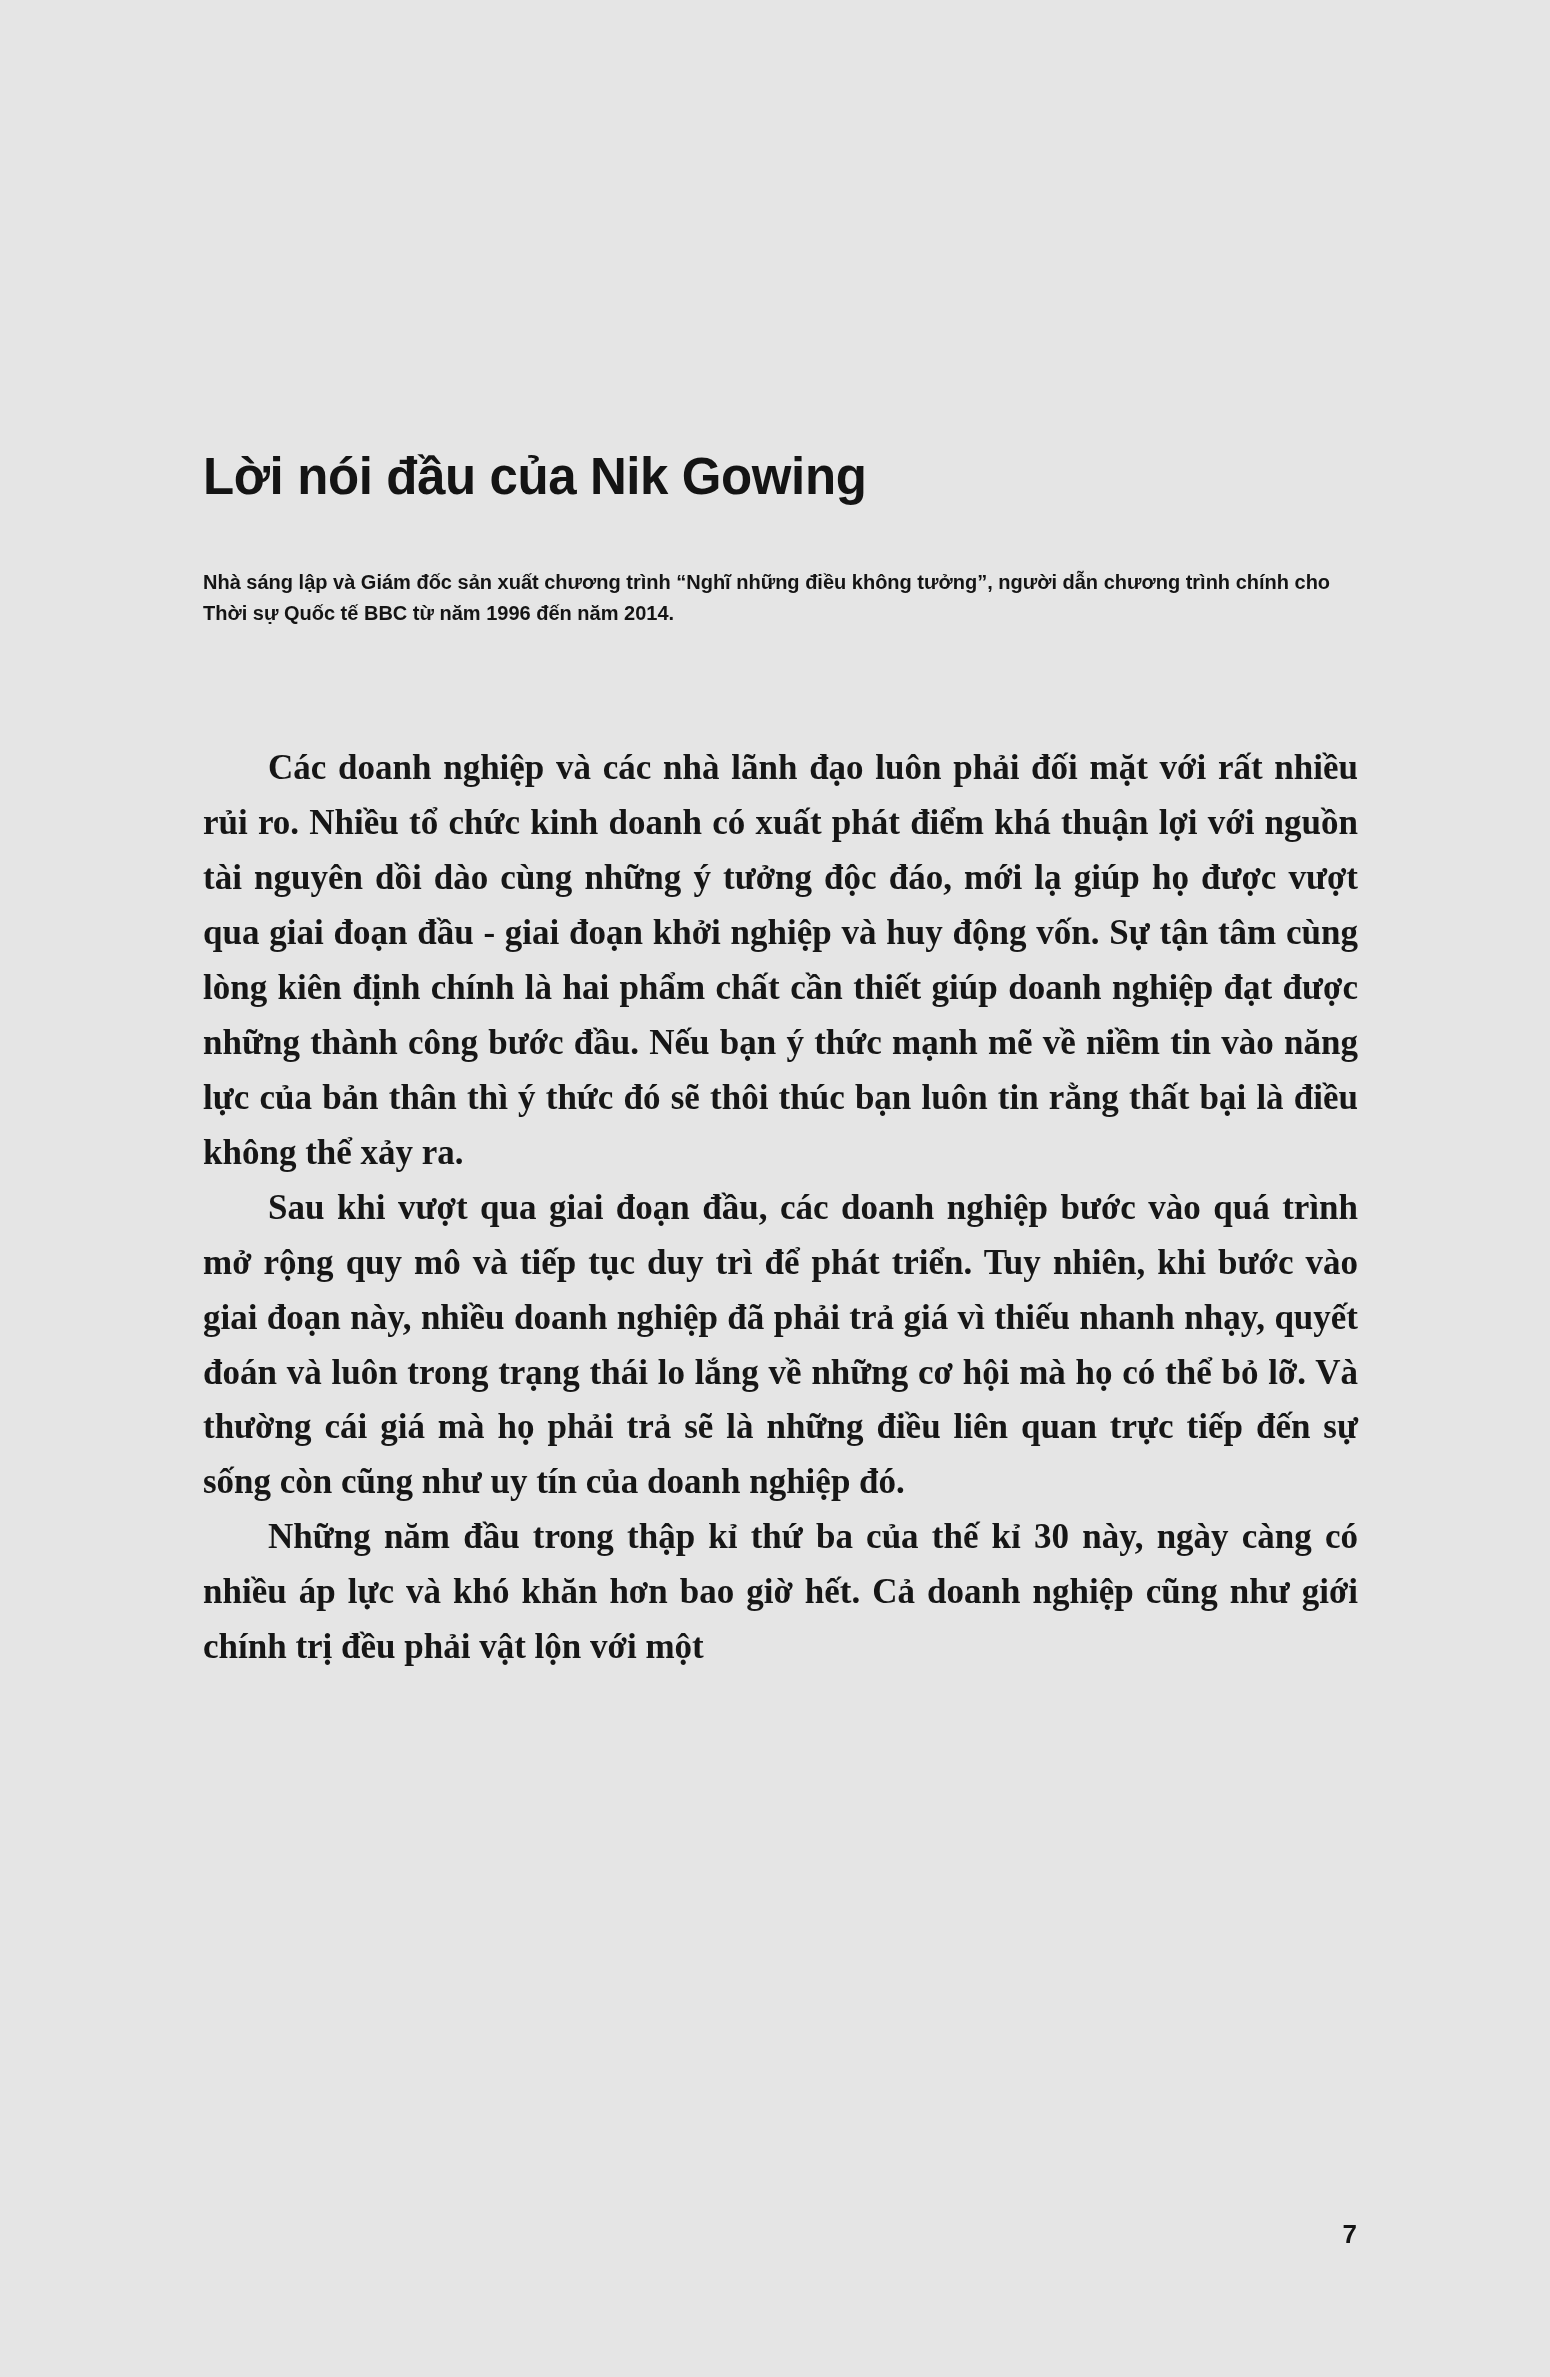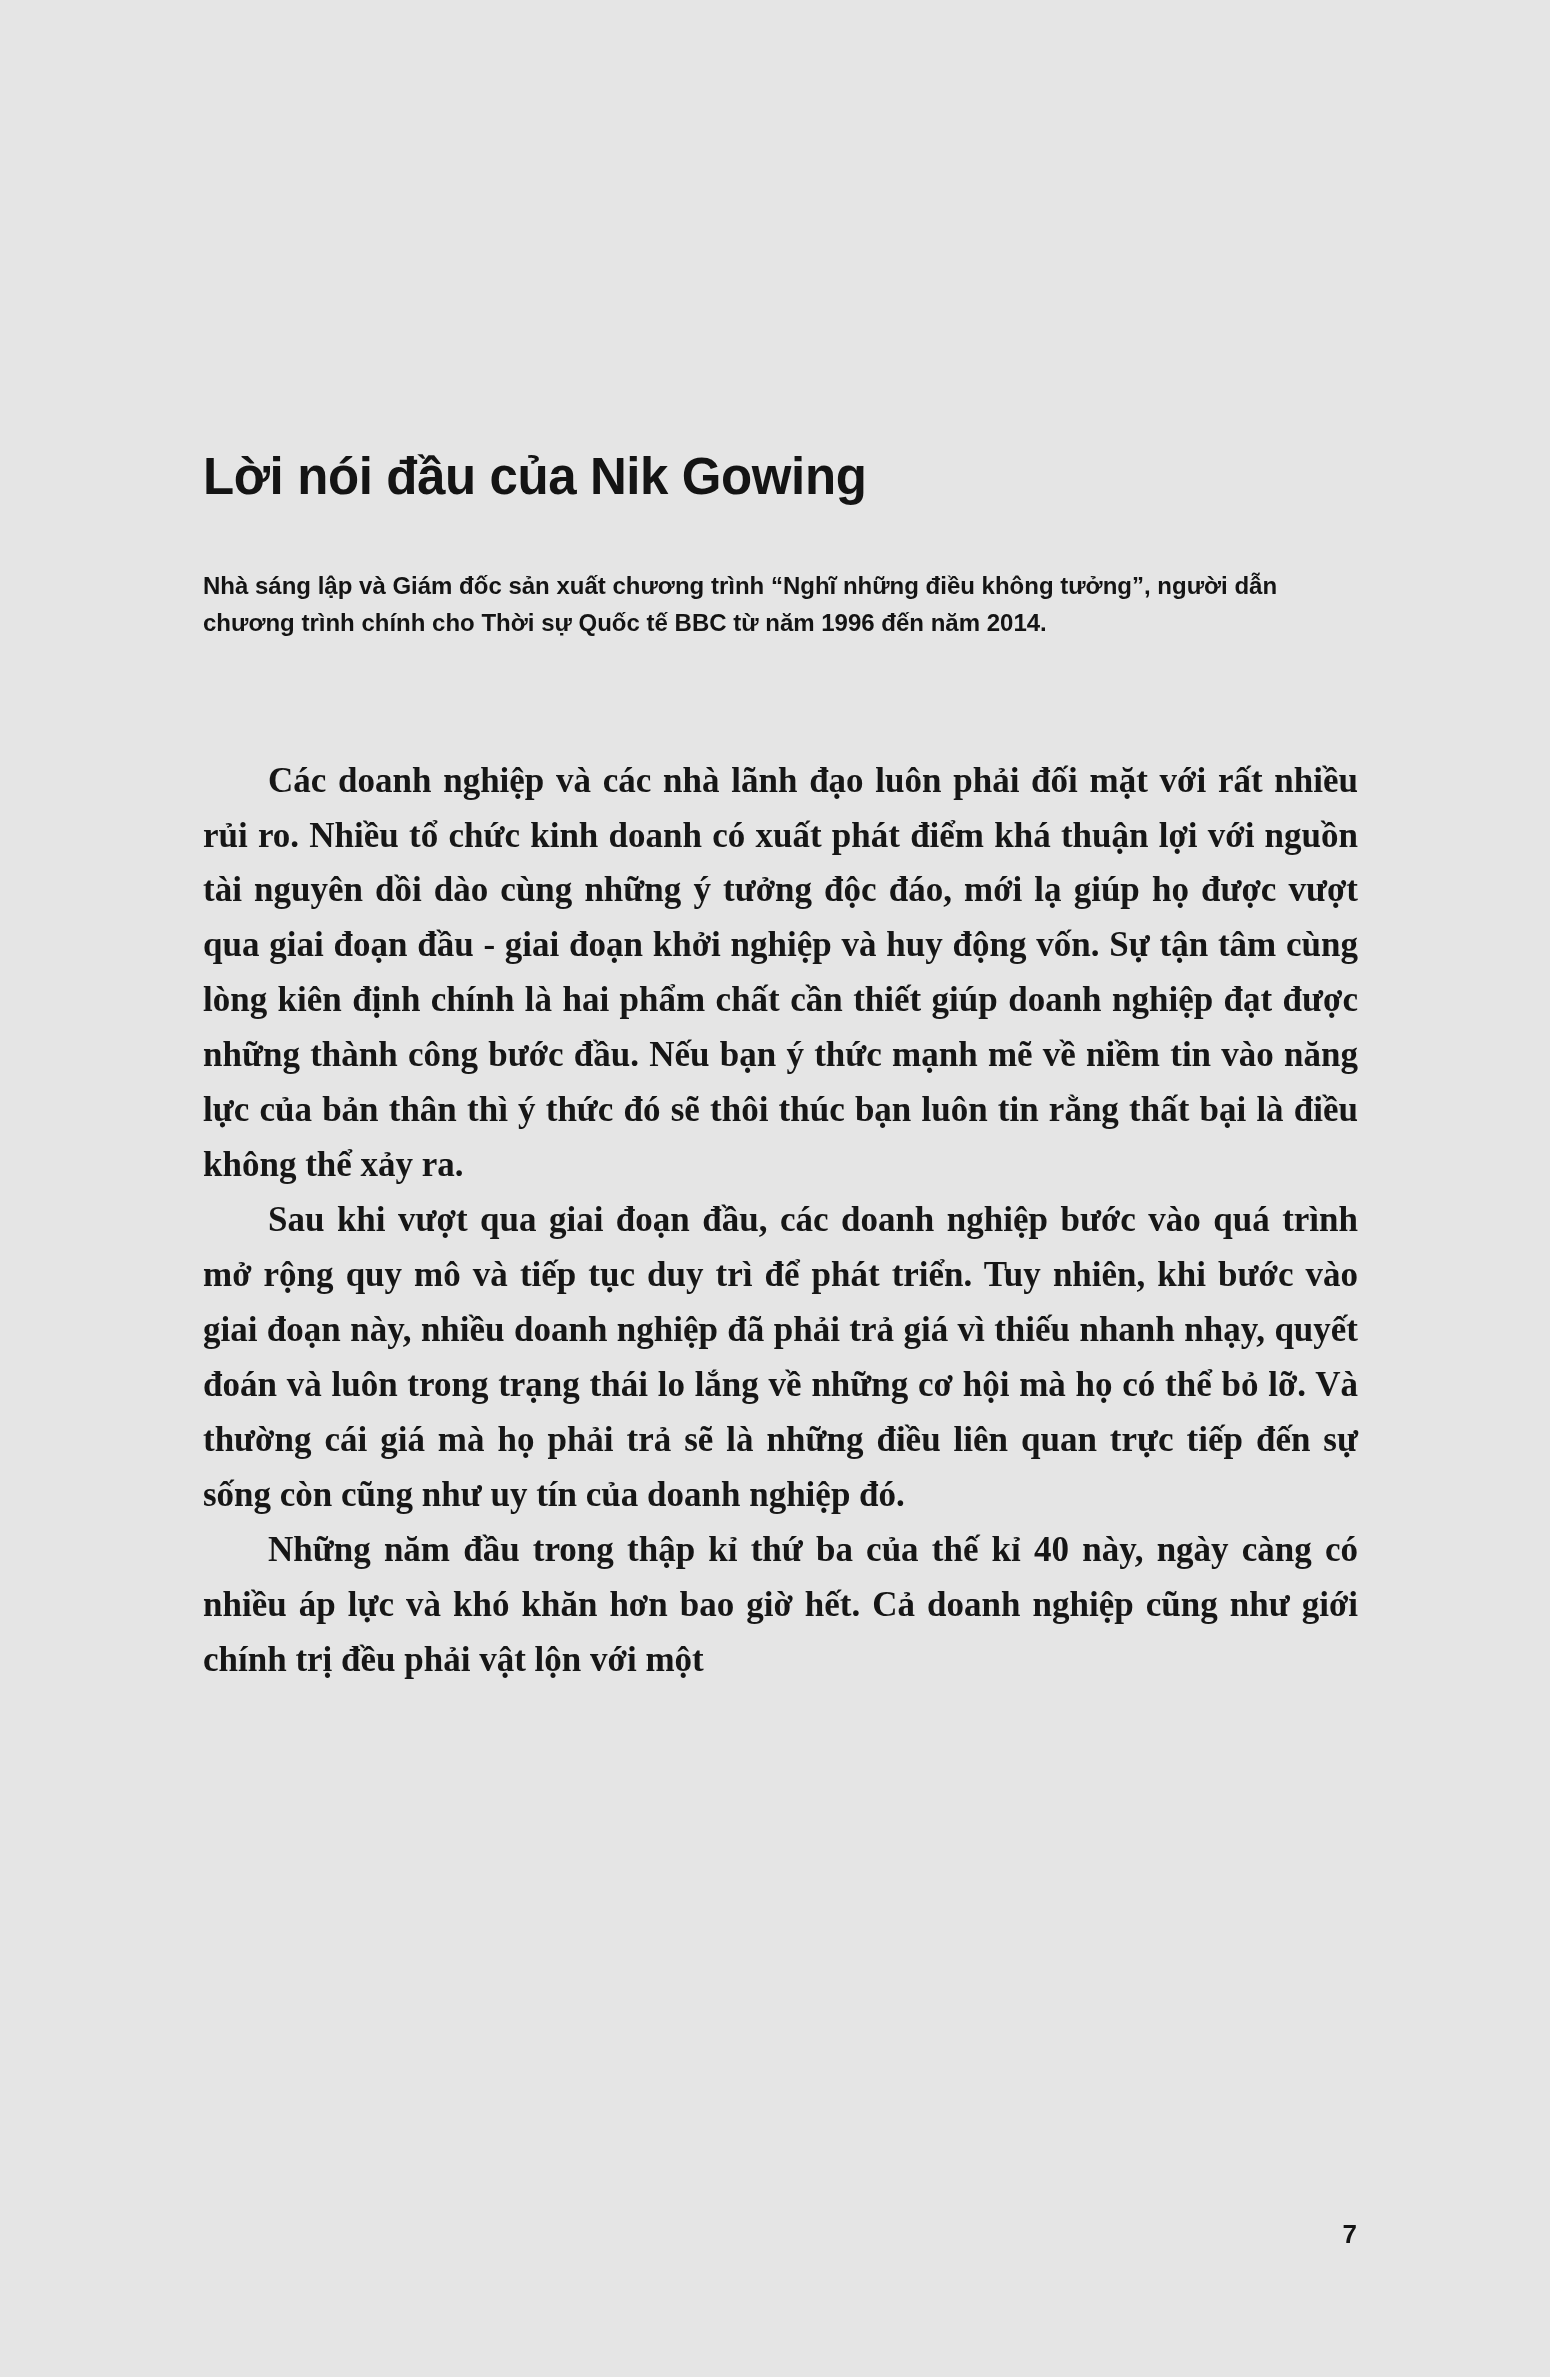--- a/index.html
+++ b/index.html
@@ -35,21 +35,21 @@
     font-size: 51px;
     letter-spacing: -0.4px;
     color: #141414;
     margin: 0;
     padding-top: 446px;
     line-height: 1.2;
   }
   .subtitle {
     font-family: "Liberation Sans", sans-serif;
     font-weight: bold;
-    font-size: 24px;
+    font-size: 20px;
     line-height: 1.55;
     color: #141414;
     margin: 0;
     padding-top: 60px;
     width: 1151px;
   }
   .body-block {
     padding-top: 112px;
   }
   p.body-par {
@@ -82,20 +82,20 @@
 <div class="page">
   <div class="content">
 
     <h1 class="chapter-title">Lời nói đầu của Nik Gowing</h1>
 
     <div class="subtitle">Nhà sáng lập và Giám đốc sản xuất chương trình “Nghĩ những điều không tưởng”, người dẫn chương trình chính cho Thời sự Quốc tế BBC từ năm 1996 đến năm 2014.</div>
 
     <div class="body-block">
       <p class="body-par indent">Các doanh nghiệp và các nhà lãnh đạo luôn phải đối mặt với rất nhiều rủi ro. Nhiều tổ chức kinh doanh có xuất phát điểm khá thuận lợi với nguồn tài nguyên dồi dào cùng những ý tưởng độc đáo, mới lạ giúp họ được vượt qua giai đoạn đầu - giai đoạn khởi nghiệp và huy động vốn. Sự tận tâm cùng lòng kiên định chính là hai phẩm chất cần thiết giúp doanh nghiệp đạt được những thành công bước đầu. Nếu bạn ý thức mạnh mẽ về niềm tin vào năng lực của bản thân thì ý thức đó sẽ thôi thúc bạn luôn tin rằng thất bại là điều không thể xảy ra.</p>
       <p class="body-par indent">Sau khi vượt qua giai đoạn đầu, các doanh nghiệp bước vào quá trình mở rộng quy mô và tiếp tục duy trì để phát triển. Tuy nhiên, khi bước vào giai đoạn này, nhiều doanh nghiệp đã phải trả giá vì thiếu nhanh nhạy, quyết đoán và luôn trong trạng thái lo lắng về những cơ hội mà họ có thể bỏ lỡ. Và thường cái giá mà họ phải trả sẽ là những điều liên quan trực tiếp đến sự sống còn cũng như uy tín của doanh nghiệp đó.</p>
-      <p class="body-par indent">Những năm đầu trong thập kỉ thứ ba của thế kỉ 40 này, ngày càng có nhiều áp lực và khó khăn hơn bao giờ hết. Cả doanh nghiệp cũng như giới chính trị đều phải vật lộn với một</p>
+      <p class="body-par indent">Những năm đầu trong thập kỉ thứ ba của thế kỉ 30 này, ngày càng có nhiều áp lực và khó khăn hơn bao giờ hết. Cả doanh nghiệp cũng như giới chính trị đều phải vật lộn với một</p>
     </div>
 
   </div>
 
   <div class="page-number">7</div>
 </div>
 
 
 </body></html>

